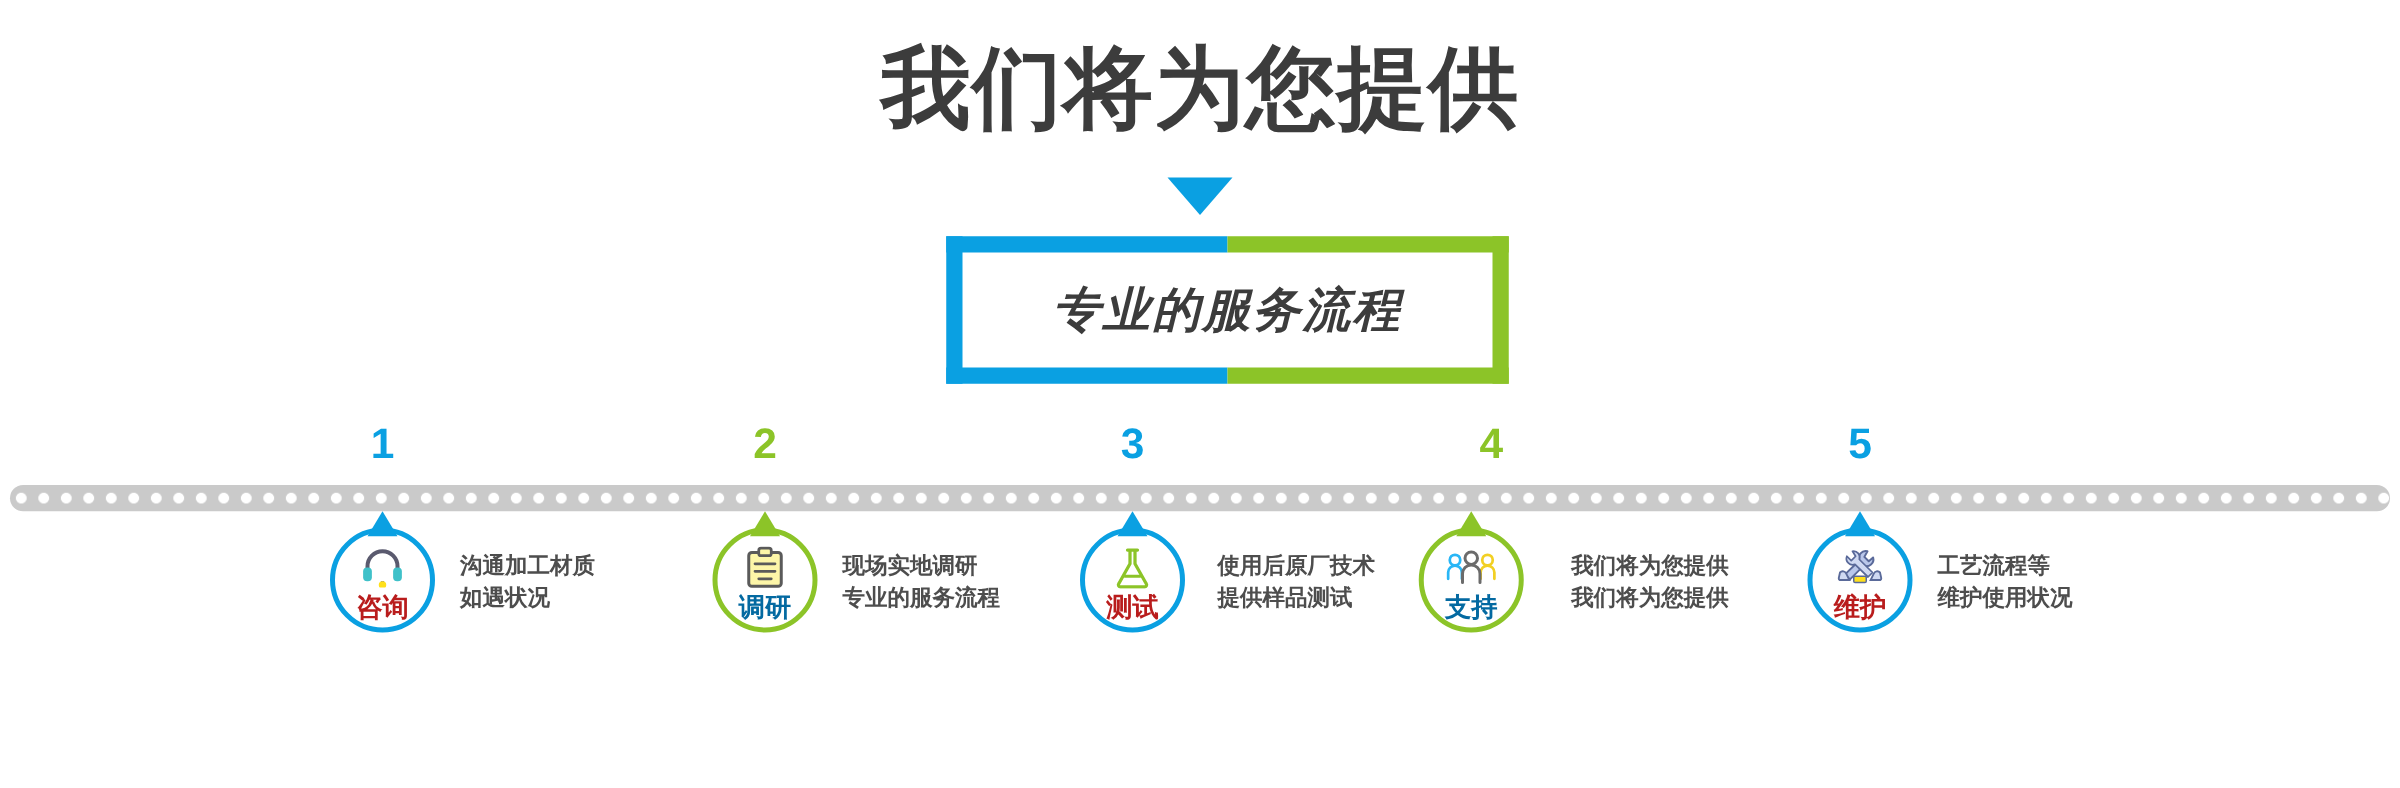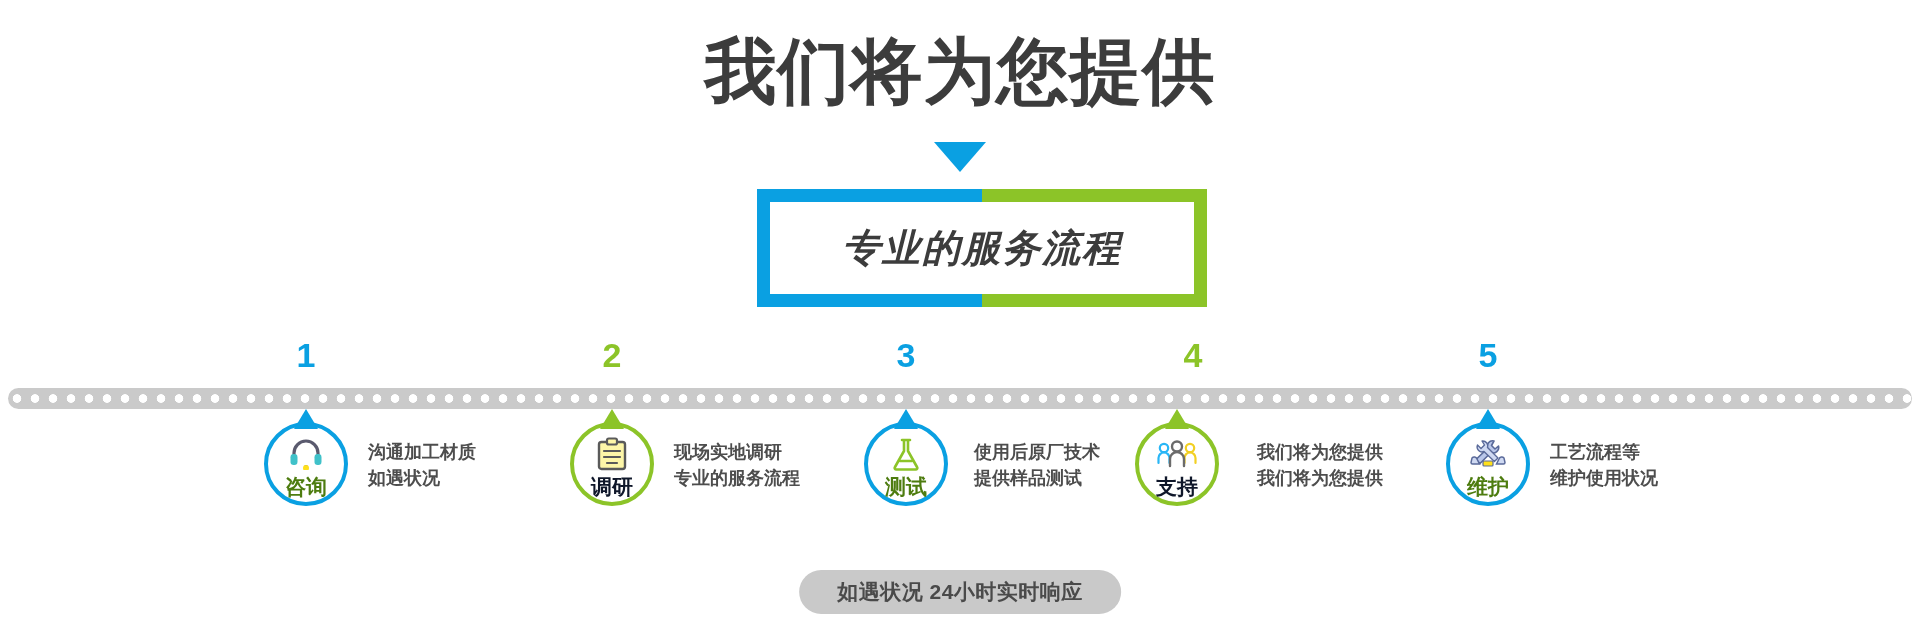--- a/index.html
+++ b/index.html
@@ -85,22 +85,22 @@
   }
   .desc div{display:block;}
 
   
   .v-blue .step-num{color:#0aa0e2;}
   .v-green .step-num{color:#8cc428;}
   .v-blue .circle{border-color:#0aa0e2;}
   .v-green .circle{border-color:#8cc428;}
   .v-blue .circle .pin{border-bottom-color:#0aa0e2;}
   .v-green .circle .pin{border-bottom-color:#8cc428;}
-  .v-blue .circle .cap{color:#4d7c0f;}
-  .v-green .circle .cap{color:#0f172a;}
+  .v-blue .circle .cap{color:#b91c1c;}
+  .v-green .circle .cap{color:#0369a1;}
 
   
   .pill{
     position:absolute;left:50%;top:570px;transform:translateX(-50%);
     height:44px;padding:0 38px;border-radius:22px;background:#c9c9c9;
     display:flex;align-items:center;justify-content:center;
     font-size:21px;font-weight:bold;color:#4a4a4a;white-space:nowrap;
     letter-spacing:0.5px;
   }
 </style>
@@ -225,15 +225,14 @@
         <div class="cap">维护</div>
       </div>
       <div class="desc" style="left:160px;">
         <div>工艺流程等</div>
         <div>维护使用状况</div>
       </div>
     </div>
 
   </div>
 
-  <div class="pill">如遇状况 24小时实时响应</div>
 
 </div>
 
 </body></html>

